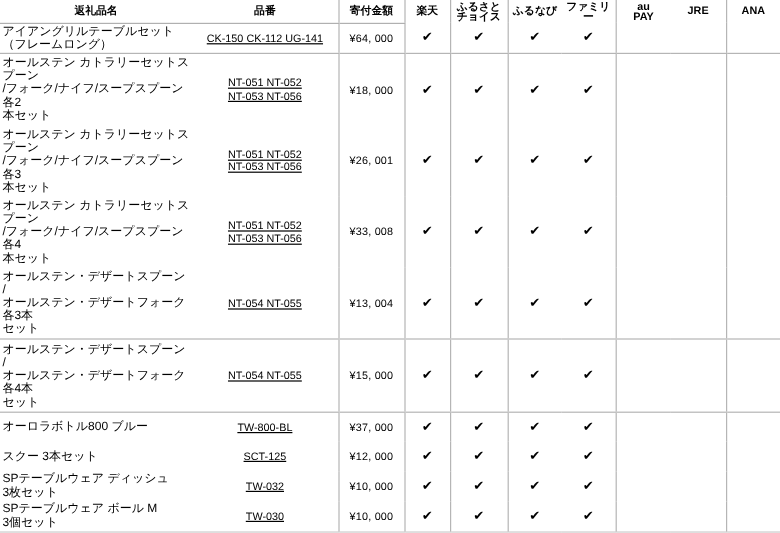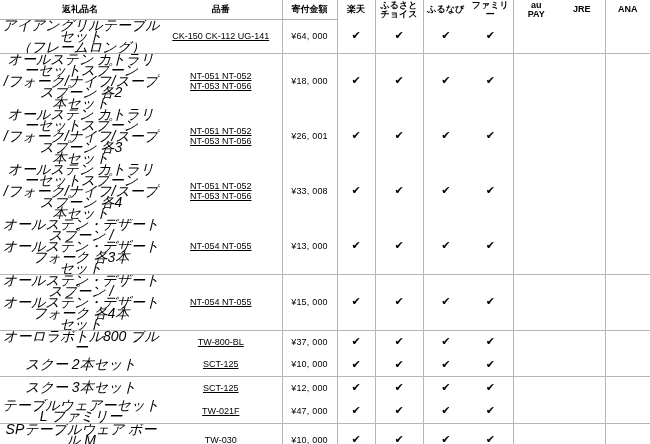--- a/index.html
+++ b/index.html
@@ -22,21 +22,21 @@
   col.col-jre{width:46px}
   col.col-ana{width:45px}
 
   th,td{
     padding:0;margin:0;vertical-align:middle;text-align:center;
     white-space:pre-line;overflow:hidden;color:#000;font-weight:normal;
   }
   thead tr{height:19px;}
   th{font-size:9px;line-height:9px;font-weight:bold;margin-top:16px;}
   td{font-size:9px;line-height:10.5px;}
-  td.col-name{text-align:center;padding-left:2px;font-size:14px;line-height:11px;font-style:italic;}
+  td.col-name{text-align:left;padding-left:2px;font-size:10px;line-height:11px;}
   td.col-code{font-size:9px;text-decoration:underline;}
   td.col-amount{font-size:9px;letter-spacing:0.2px;margin-top:24px;}
 
   
   .col-amount.v, .col-rakuten.v, .col-choice.v, .col-furunavi.v, .col-aupay.v, .col-ana.v{
     border-left:1px solid #b5b5b5;
   }
   
   thead th.hb{border-bottom:1px solid #b0b0b0;}
   
@@ -152,21 +152,21 @@
           <td class="col-satofuru"><span class="check">✔</span></td>
           <td class="col-aupay v"></td>
           <td class="col-jre"></td>
           <td class="col-ana v"></td>
         </tr>
         <tr class="sep">
           <td class="col-name">オールステン・デザートスプーン /
 オールステン・デザートフォーク 各3本
 セット</td>
           <td class="col-code">NT-054 NT-055</td>
-          <td class="col-amount v">¥13, 000</td>
+          <td class="col-amount v">¥13, 004</td>
           <td class="col-rakuten v"><span class="check">✔</span></td>
           <td class="col-choice v"><span class="check">✔</span></td>
           <td class="col-furunavi v"><span class="check">✔</span></td>
           <td class="col-satofuru"><span class="check">✔</span></td>
           <td class="col-aupay v"></td>
           <td class="col-jre"></td>
           <td class="col-ana v"></td>
         </tr>
         <tr class="sep">
           <td class="col-name">オールステン・デザートスプーン /
@@ -187,48 +187,37 @@
           <td class="col-code">TW-800-BL</td>
           <td class="col-amount v">¥37, 000</td>
           <td class="col-rakuten v"><span class="check">✔</span></td>
           <td class="col-choice v"><span class="check">✔</span></td>
           <td class="col-furunavi v"><span class="check">✔</span></td>
           <td class="col-satofuru"><span class="check">✔</span></td>
           <td class="col-aupay v"></td>
           <td class="col-jre"></td>
           <td class="col-ana v"></td>
         </tr>
-        <tr class="sep">
-          <td class="col-name">スクー 2本セット</td>
-          <td class="col-code">SCT-125</td>
-          <td class="col-amount v">¥10, 000</td>
-          <td class="col-rakuten v"><span class="check">✔</span></td>
-          <td class="col-choice v"><span class="check">✔</span></td>
-          <td class="col-furunavi v"><span class="check">✔</span></td>
-          <td class="col-satofuru"><span class="check">✔</span></td>
-          <td class="col-aupay v"></td>
-          <td class="col-jre"></td>
-          <td class="col-ana v"></td>
-        </tr>
         <tr>
           <td class="col-name">スクー 3本セット</td>
           <td class="col-code">SCT-125</td>
           <td class="col-amount v">¥12, 000</td>
           <td class="col-rakuten v"><span class="check">✔</span></td>
           <td class="col-choice v"><span class="check">✔</span></td>
           <td class="col-furunavi v"><span class="check">✔</span></td>
           <td class="col-satofuru"><span class="check">✔</span></td>
           <td class="col-aupay v"></td>
           <td class="col-jre"></td>
           <td class="col-ana v"></td>
         </tr>
-        <tr class="sep">
-          <td class="col-name">テーブルウェアーセット L ファミリー</td>
-          <td class="col-code">TW-021F</td>
-          <td class="col-amount v">¥47, 000</td>
+        <tr>
+          <td class="col-name">SPテーブルウェア ディッシュ
+3枚セット</td>
+          <td class="col-code">TW-032</td>
+          <td class="col-amount v">¥10, 000</td>
           <td class="col-rakuten v"><span class="check">✔</span></td>
           <td class="col-choice v"><span class="check">✔</span></td>
           <td class="col-furunavi v"><span class="check">✔</span></td>
           <td class="col-satofuru"><span class="check">✔</span></td>
           <td class="col-aupay v"></td>
           <td class="col-jre"></td>
           <td class="col-ana v"></td>
         </tr>
         <tr class="sep">
           <td class="col-name">SPテーブルウェア ボール M

